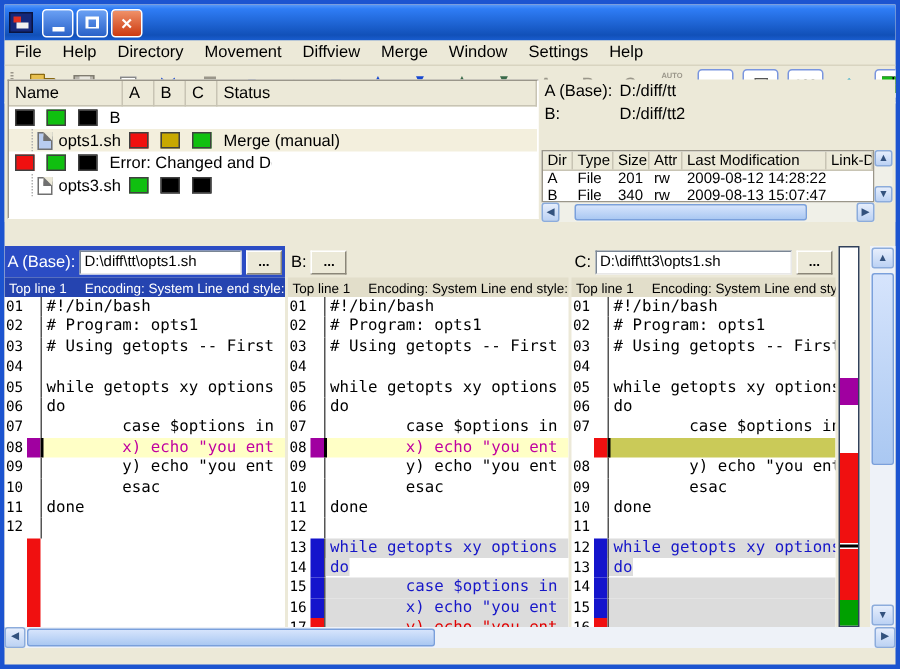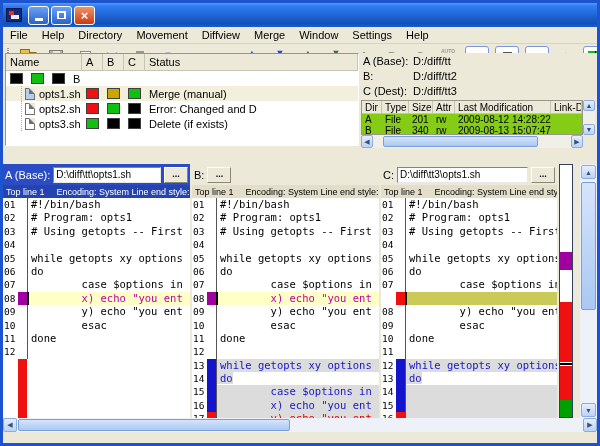--- a/index.html
+++ b/index.html
@@ -65,21 +65,21 @@
   .tree{width:12px;height:15px;flex:none;border-right:1px dotted #b0b0b0;margin-left:4px;}
   .ficon{width:10px;height:12px;flex:none;background:#fff;border:1px solid #707070;margin:0 4px 0 3px;position:relative;}
   .ficon::before{content:"";position:absolute;right:-1px;top:-1px;border:3px solid #ECE9D8;border-left-color:#707070;border-bottom-color:#707070;}
   .ficon.sel{background:#b8ccf0;}
   .cbox{width:13px;height:11px;border:1px solid #404040;}
   .cellABC{width:21px;display:flex;justify-content:center;flex:none;}
   
   #dirpanel{position:absolute;left:358px;top:0;right:2px;bottom:0;font-size:11px;}
   .dl-row{display:flex;height:15px;align-items:center;}
   .dl-lab{width:52px;flex:none;padding-left:2px;}
-  #dirtable{position:absolute;left:0px;top:47px;right:12px;bottom:13px;background:#84cc16;
+  #dirtable{position:absolute;left:0px;top:47px;right:12px;bottom:13px;background:#ffffff;
     border:1px solid #9a968a;font-size:10px;overflow:hidden;}
   #dt-head{display:flex;height:13px;background:#ECE9D8;border-bottom:1px solid #c8c4b4;}
   .dt-col{padding:0 3px;border-right:1px solid #c8c4b4;white-space:nowrap;overflow:hidden;line-height:13px;}
   .dt-row{display:flex;height:11px;line-height:11px;}
   .dt-cell{padding:0 3px;white-space:nowrap;overflow:hidden;}
   .c-dir{width:20px;flex:none;} .c-type{width:27px;flex:none;} .c-size{width:24px;flex:none;}
   .c-attr{width:22px;flex:none;} .c-mod{width:96px;flex:none;} .c-link{flex:1;}
   
   .sb{background:#f0f0e8;position:absolute;}
   .sb-btn{position:absolute;background:linear-gradient(180deg,#e6eefc,#bcd2f4);border:1px solid #8cacdc;border-radius:2px;
@@ -277,25 +277,20 @@
             <div class="cellABC">
               <div class="cbox" style="background: rgb(200, 168, 0);"></div>
             </div>
             <div class="cellABC">
               <div class="cbox" style="background: rgb(16, 192, 16);"></div>
             </div>
             <div style="width: 112px; flex: 0 0 auto; padding-left: 4px; white-space: nowrap; overflow: hidden;">Merge (manual)</div>
             <div style="flex: 1 1 0%;"></div>
           </div>
           <div class="fl-row">
-            <div style="width: 76px; flex: 0 0 auto; display: flex; align-items: center; overflow: hidden;">
-              <div class="tree"></div>
-              <div class="ficon"></div>
-              <div style="white-space: nowrap;">opts2.sh</div>
-            </div>
             <div class="cellABC">
               <div class="cbox" style="background: rgb(240, 16, 16);"></div>
             </div>
             <div class="cellABC">
               <div class="cbox" style="background: rgb(16, 192, 16);"></div>
             </div>
             <div class="cellABC">
               <div class="cbox" style="background: rgb(0, 0, 0);"></div>
             </div>
             <div style="width: 112px; flex: 0 0 auto; padding-left: 4px; white-space: nowrap; overflow: hidden;">Error: Changed and Deleted</div>
@@ -309,37 +304,32 @@
             </div>
             <div class="cellABC">
               <div class="cbox" style="background: rgb(16, 192, 16);"></div>
             </div>
             <div class="cellABC">
               <div class="cbox" style="background: rgb(0, 0, 0);"></div>
             </div>
             <div class="cellABC">
               <div class="cbox" style="background: rgb(0, 0, 0);"></div>
             </div>
-            <div style="width: 112px; flex: 0 0 auto; padding-left: 4px; white-space: nowrap; overflow: hidden;">Delete (if exists)</div>
             <div style="flex: 1 1 0%;"></div>
           </div>
         </div>
     </div>
     <div id="dirpanel">
       <div class="dl-row">
           <span class="dl-lab">A (Base):</span>
           <span>D:/diff/tt</span>
         </div>
       <div class="dl-row">
           <span class="dl-lab">B:</span>
           <span>D:/diff/tt2</span>
-        </div>
-      <div class="dl-row">
-          <span class="dl-lab">C (Dest):</span>
-          <span>D:/diff/tt3</span>
         </div>
       <div id="dirtable">
         <div id="dt-head">
             <div class="dt-col c-dir">Dir</div>
             <div class="dt-col c-type">Type</div>
             <div class="dt-col c-size">Size</div>
             <div class="dt-col c-attr">Attr</div>
             <div class="dt-col c-mod">Last Modification</div>
             <div class="dt-col c-link">Link-Destin</div>
           </div>

